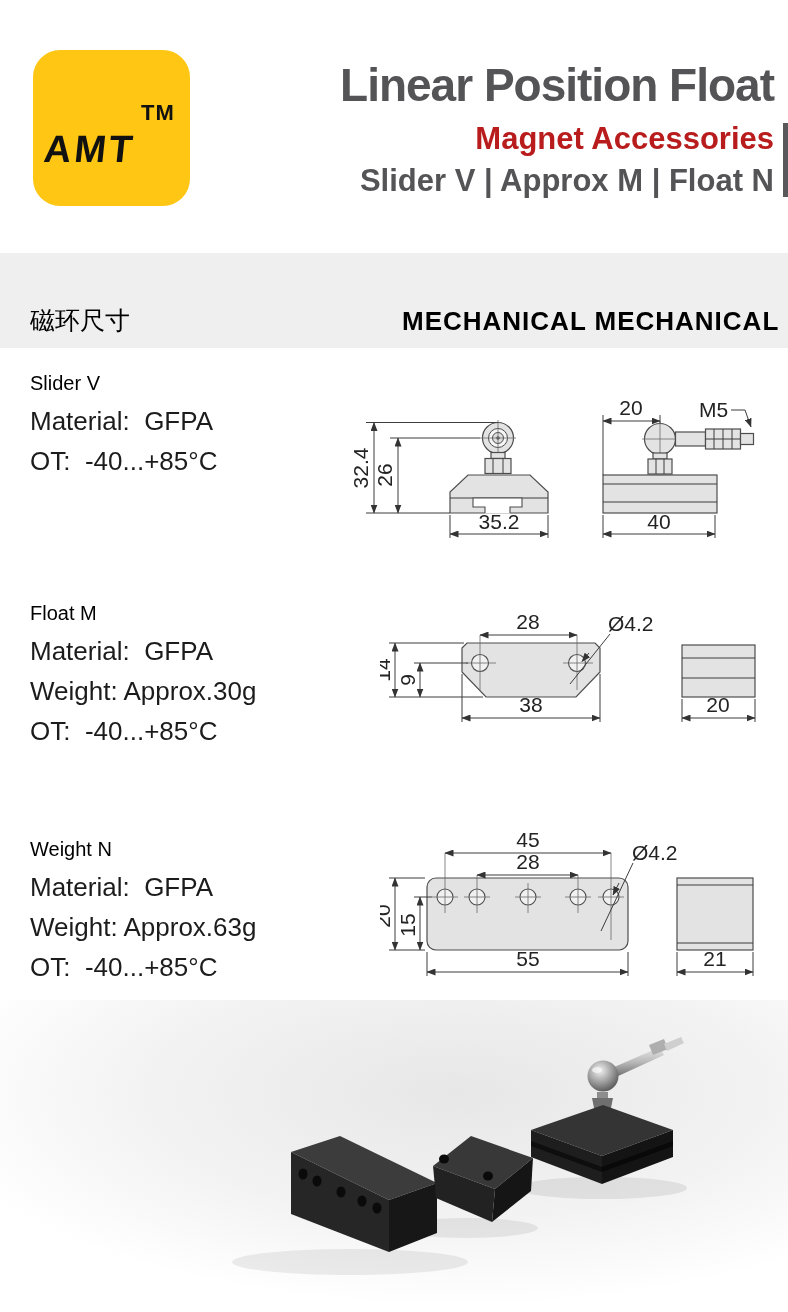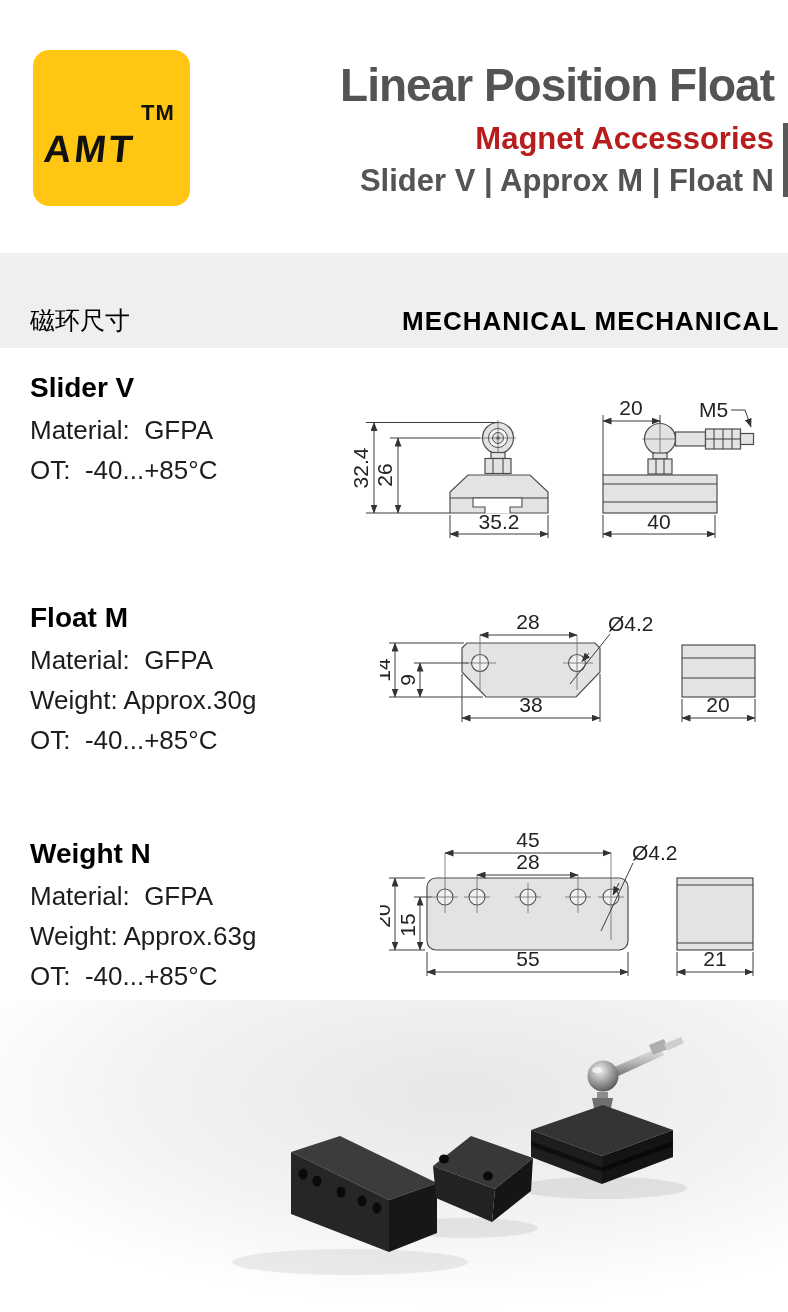--- a/index.html
+++ b/index.html
@@ -1,33 +1,33 @@
 <!DOCTYPE html>
 <html><head>
 <meta charset="utf-8">
 <style>
   html,body{margin:0;padding:0;background:#ffffff;}
   .page{position:relative;width:788px;height:1312px;background:#ffffff;overflow:hidden;
         font-family:"Liberation Sans",sans-serif;}
   
-  .logo{position:absolute;left:33px;top:50px;width:157px;height:156px;background:#FFC713;border-radius:16px;}
+  .logo{position:absolute;left:33px;top:50px;width:157px;height:156px;background:#FFC713;border-radius:27px;}
   .logo .tm{position:absolute;left:108px;top:50px;font-size:22px;font-weight:bold;color:#111;letter-spacing:1px;}
   .logo .amt{position:absolute;left:11px;top:78px;font-size:38px;font-weight:900;color:#111;
              letter-spacing:3px;transform:skewX(-6deg);}
   .t1{position:absolute;right:14px;top:58px;font-size:46px;font-weight:800;color:#545356;letter-spacing:-1px;white-space:nowrap;}
   .t2{position:absolute;right:14px;top:121px;font-size:31px;font-weight:800;color:#b91c1c;white-space:nowrap;}
   .t3{position:absolute;right:14px;top:163px;font-size:31px;font-weight:800;color:#545356;white-space:nowrap;}
   .scroll-thumb{position:absolute;right:0;top:123px;width:5px;height:74px;background:#59595b;}
   
   .band{position:absolute;left:0;top:253px;width:788px;height:95px;background:#F0EFEF;}
   .band .cn{position:absolute;left:30px;top:51px;font-size:25px;font-weight:normal;color:#000;}
   .band .en{position:absolute;left:402px;top:53px;font-size:26px;font-weight:bold;color:#000;letter-spacing:1px;white-space:nowrap;}
   
   .prod{position:absolute;left:30px;color:#1c1c1c;}
-  .prod h3{margin:0 0 6px 0;font-size:28px;font-weight:bold;color:#000;}
+  .prod h3{margin:0 0 6px 0;font-size:20px;font-weight:normal;color:#000;}
   .prod .ln{font-size:26px;line-height:40px;white-space:pre;}
   .pv{top:372px;} .pm{top:602px;} .pn{top:838px;}
   
   .d1{position:absolute;left:352px;top:382px;}
   .d2{position:absolute;left:380px;top:598px;}
   .d3{position:absolute;left:380px;top:828px;}
   svg text{font-family:"Liberation Sans",sans-serif;font-size:21px;fill:#232323;}
   .outl{fill:#E4E3E3;stroke:#4d4d4d;stroke-width:1.2;}
   .dim{stroke:#3d3d3d;stroke-width:1;fill:none;}
   .cl{stroke:#6b6b6b;stroke-width:0.8;fill:none;}

